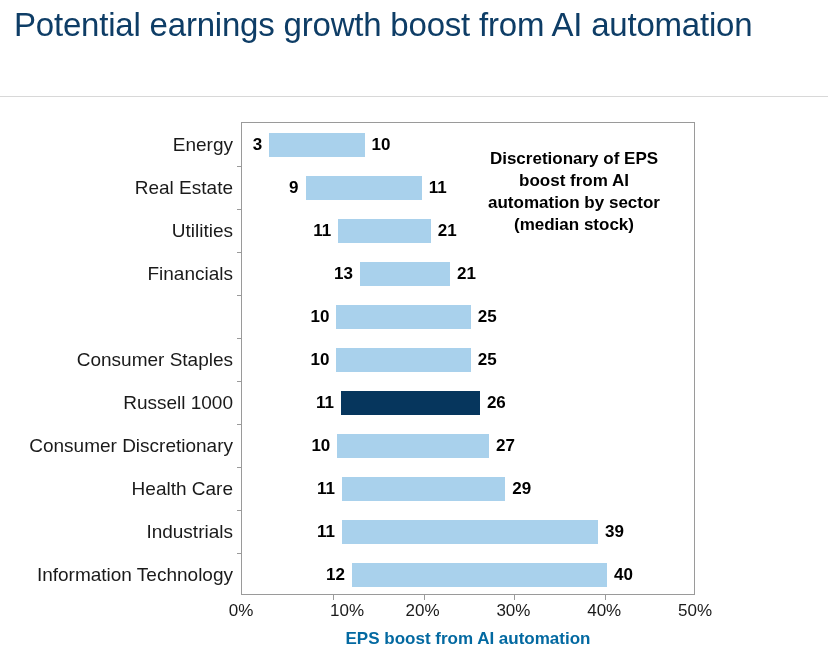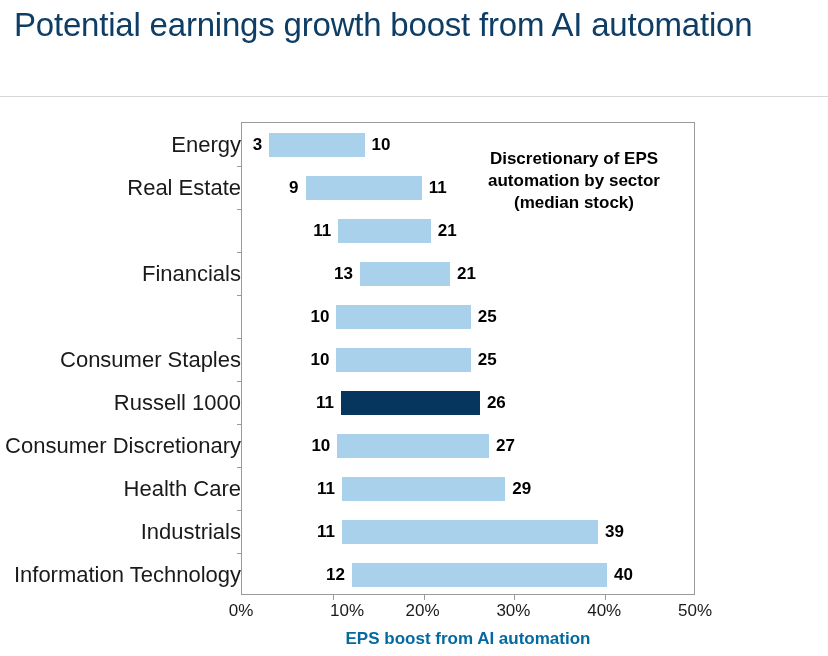--- a/index.html
+++ b/index.html
@@ -80,22 +80,22 @@
     left: 0;
     width: 100%;
     height: 43px;
   }
   .cat-label {
     position: absolute;
     right: 100%;
     top: 0;
     height: 43px;
     line-height: 43px;
-    margin-right: 1px;
-    font-size: 22px;
+    margin-right: 9px;
+    font-size: 19px;
     color: #1a1a1a;
     white-space: nowrap;
     text-align: right;
   }
   .bar {
     position: absolute;
     top: 10px;
     height: 24px;
   }
   .bar.normal { background: #a9d1ec; }
@@ -169,20 +169,21 @@
         </div>
         <div class="row" style="top: 43px; height: 43px;">
           <div class="cat-label" style="height: 43px; line-height: 43px;">Real Estate</div>
           <div style="position: absolute; left: 63.56px; width: 116.224px; top: 0px; height: 43px;">
             <div class="bar normal" style="left: 0px; width: 100%; top: 9.5px;"></div>
             <div class="val-start" style="top: 9.5px;">9</div>
             <div class="val-end" style="top: 9.5px;">11</div>
           </div>
         </div>
         <div class="row" style="top: 86px; height: 43px;">
+          <div class="cat-label" style="height: 43px; line-height: 43px;">Utilities</div>
           <div style="position: absolute; left: 96.248px; width: 92.616px; top: 0px; height: 43px;">
             <div class="bar normal" style="left: 0px; width: 100%; top: 9.5px;"></div>
             <div class="val-start" style="top: 9.5px;">11</div>
             <div class="val-end" style="top: 9.5px;">21</div>
           </div>
         </div>
         <div class="row" style="top: 129px; height: 43px;">
           <div class="cat-label" style="height: 43px; line-height: 43px;">Financials</div>
           <div style="position: absolute; left: 118.04px; width: 90px; top: 0px; height: 43px;">
             <div class="bar normal" style="left: 0px; width: 100%; top: 9.5px;"></div>
@@ -272,17 +273,18 @@
       <div class="x-tick-label" style="left: 422.6px;">20%</div>
       <div class="x-tick-label" style="left: 513.4px;">30%</div>
       <div class="x-tick-label" style="left: 604.2px;">40%</div>
       <div class="x-tick-label" style="left: 695px;">50%</div>
     </div>
 
   <div id="x-axis-title">EPS boost from AI automation</div>
 
   <div id="annotation">
       <div>Discretionary of EPS</div>
+      <div>boost from AI</div>
       <div>automation by sector</div>
       <div>(median stock)</div>
     </div>
 
 </div>
 
 </body></html>

